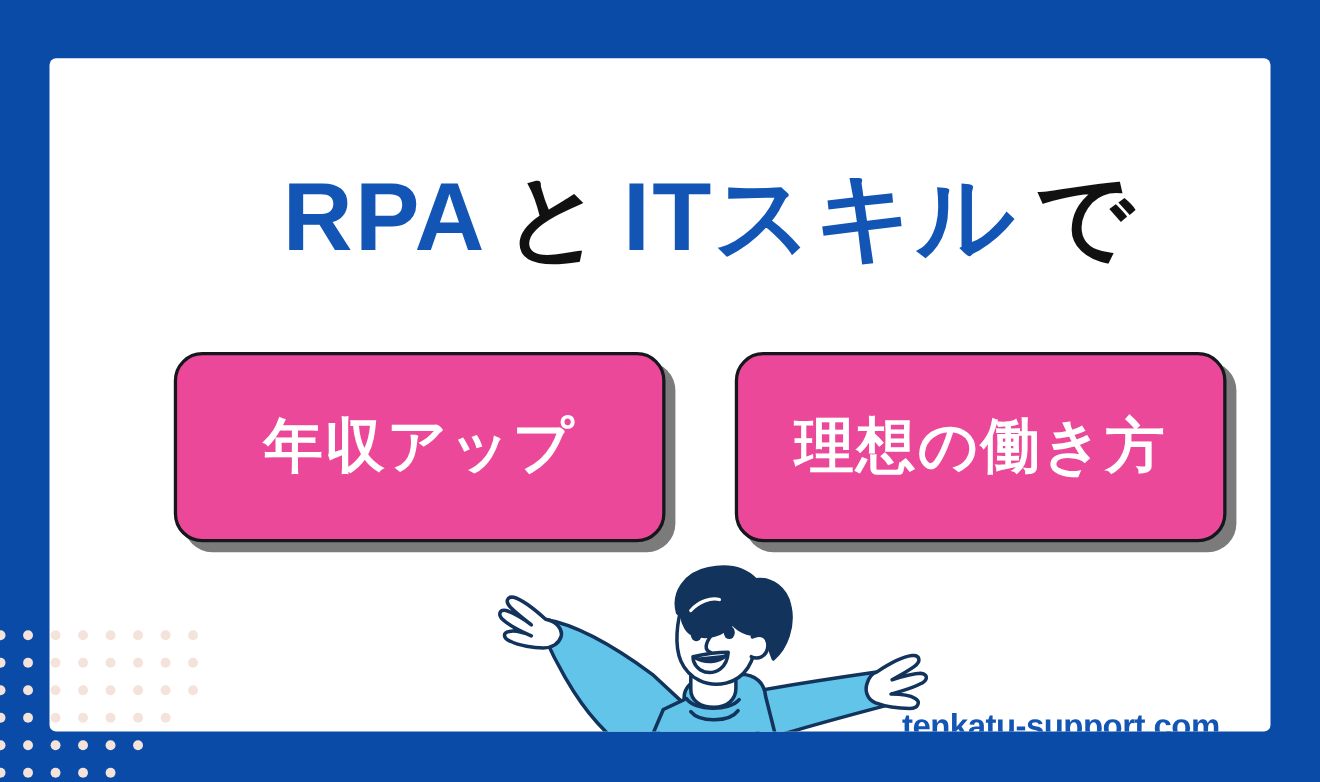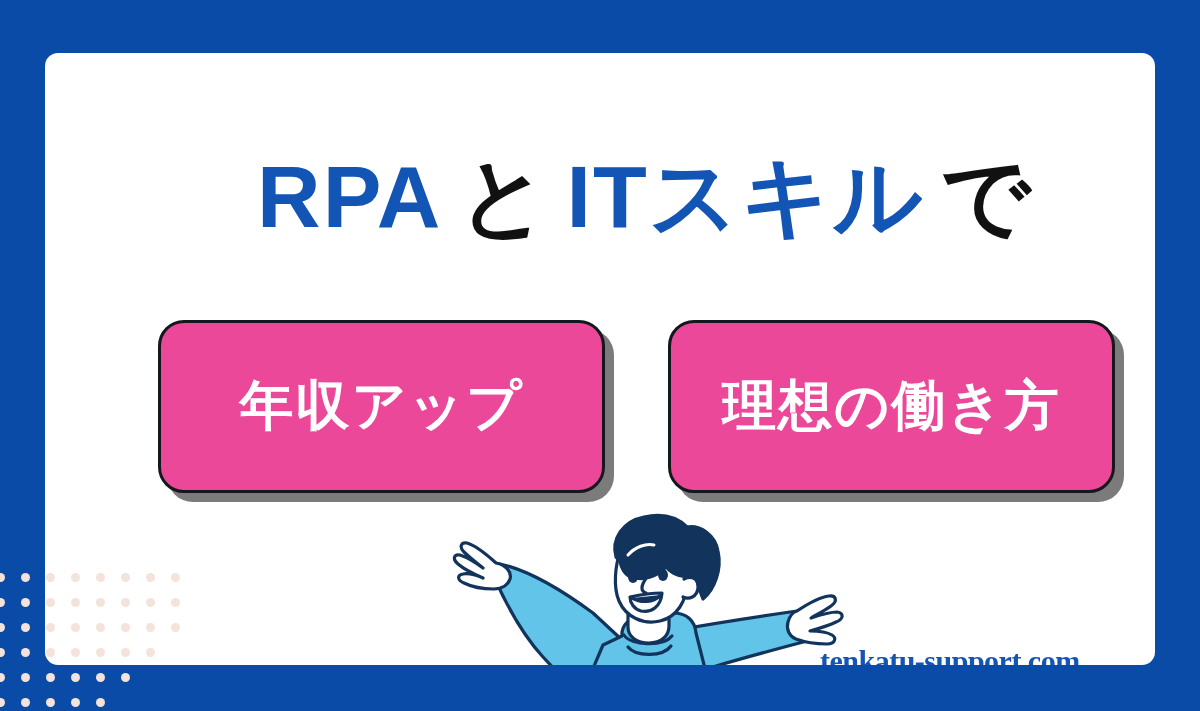--- a/index.html
+++ b/index.html
@@ -17,21 +17,21 @@
   }
 
   
   #card {
     position: absolute;
     left: 45px;
     top: 53px;
     width: 1110px;
     height: 612px;
     background: #ffffff;
-    border-radius: 13px;
+    border-radius: 6px;
     overflow: hidden;
   }
 
   
   #dots {
     position: absolute;
     left: 0px;
     top: 560px;
     width: 210px;
     height: 151px;
@@ -82,21 +82,21 @@
     white-space: nowrap;
   }
   #badge-1 { left: 113px; top: 267px; width: 447px; height: 173px; }
   #badge-2 { left: 623px; top: 267px; width: 447px; height: 173px; }
 
   
   #url {
     position: absolute;
     left: 775px;
     top: 591px;
-    font-family: Liberation Serif, serif;
+    font-family: Liberation Sans, sans-serif;
     font-size: 30px;
     font-weight: 700;
     letter-spacing: -0.5px;
     color: #1355B5;
     white-space: nowrap;
     text-align: right;
   }
 
   
   #person {

